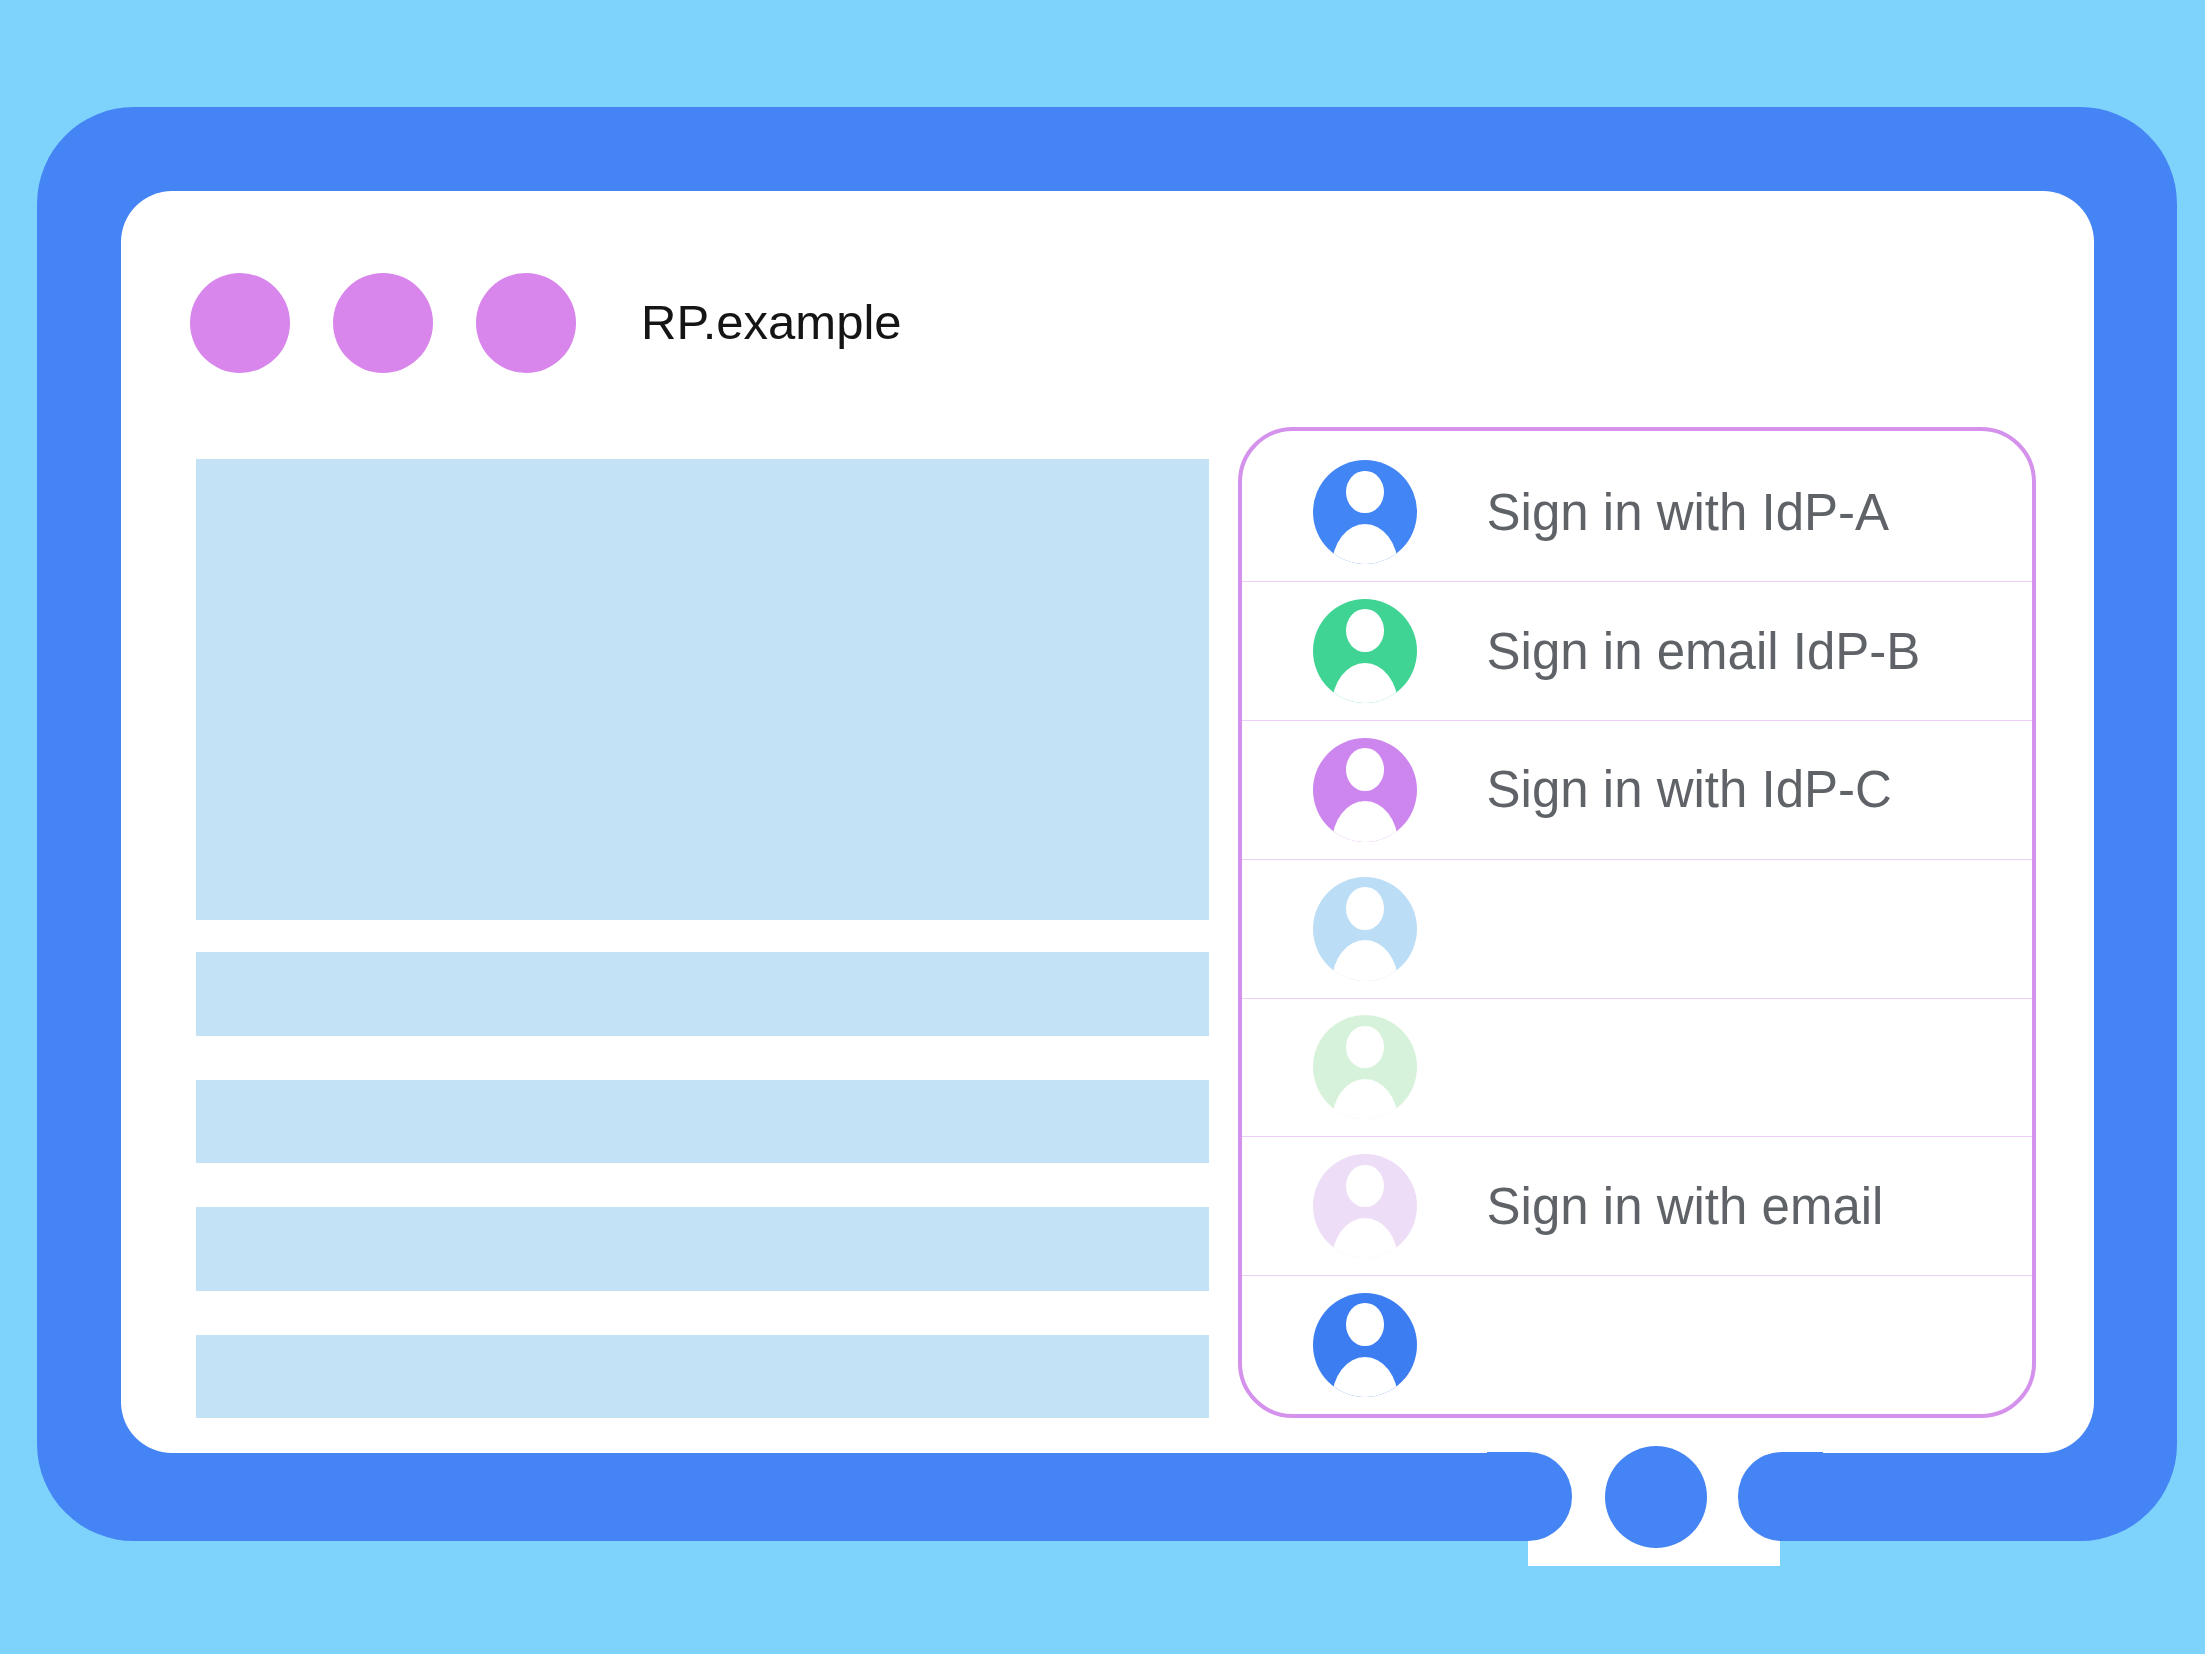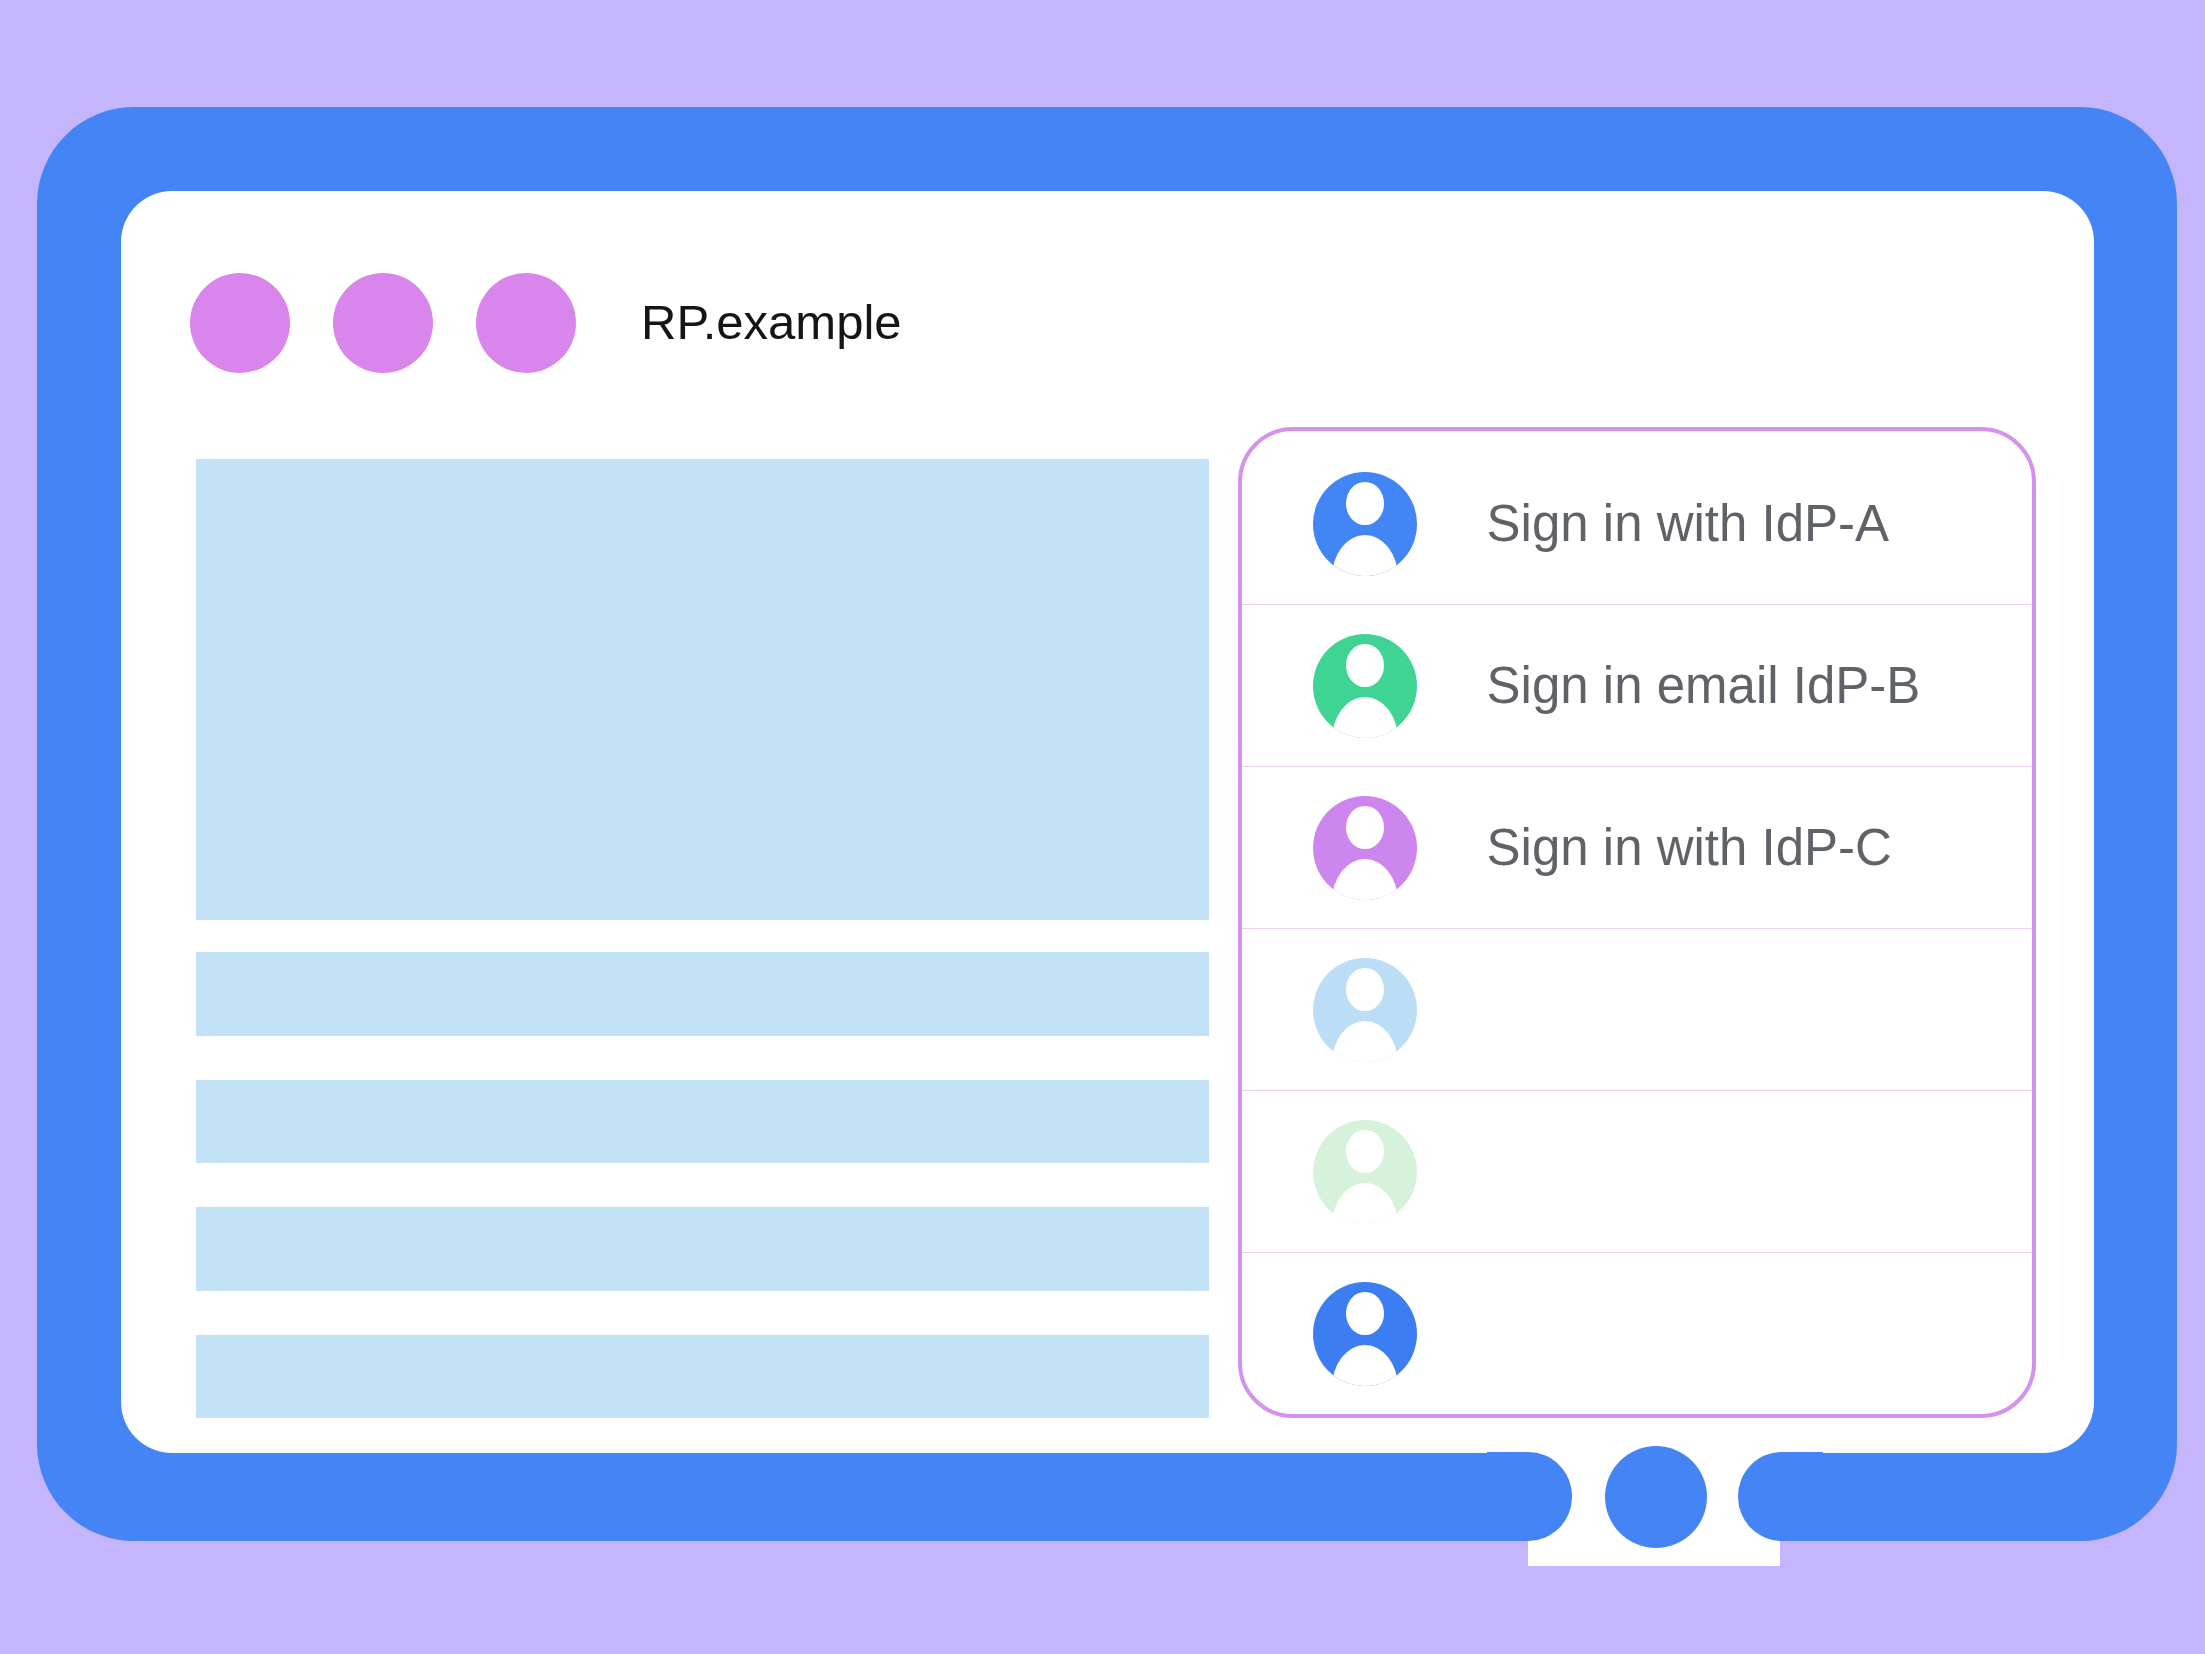--- a/index.html
+++ b/index.html
@@ -1,17 +1,17 @@
 <!DOCTYPE html>
 <html style="--frame-blue: #4584F4; --dot-purple: #D885EC; --ph-blue: #C4E2F6; --panel-border: #D492EC; --divider: #EDCFF5; --label-gray: #5F6368; --title-color: #151515;font-size:14px"><head>
 <meta charset="utf-8">
 <style>
   html,body{margin:0;padding:0;background:#ffffff;}
   .stage{
-    position:relative;width:2206px;height:1654px;background:#c4b5fd;overflow:hidden;
+    position:relative;width:2206px;height:1654px;background:#7dd3fc;overflow:hidden;
     font-family:"Liberation Sans",sans-serif;
   }
   
   .frame-bg{position:absolute;left:37px;top:107px;width:2140px;height:1434px;
     border-radius:97px;background:var(--frame-blue);}
   .screen{position:absolute;left:121px;top:191px;width:1973px;height:1262px;
     border-radius:51px;background:#ffffff;}
   .gap-cover{position:absolute;left:1528px;top:1447px;width:252px;height:119px;background:#ffffff;}
   .cap{position:absolute;top:1452px;width:85px;height:89px;background:var(--frame-blue);}
   .cap-left{left:1487px;border-radius:0 44px 44px 0;}
@@ -100,20 +100,27 @@
     </span>
   </div>
 
   <div class="signin-row">
     <span class="avatar" style="background: rgb(215, 242, 218);">
       <span class="head"></span>
       <span class="torso"></span>
     </span>
   </div>
 
+  <div class="signin-row">
+    <span class="avatar" style="background: rgb(237, 221, 246);">
+      <span class="head"></span>
+      <span class="torso"></span>
+    </span>
+    <span class="signin-label">Sign in with email</span>
+  </div>
 
   <div class="signin-row">
     <span class="avatar" style="background: rgb(60, 125, 241);">
       <span class="head"></span>
       <span class="torso"></span>
     </span>
   </div>
 </div>
 </div>
 

